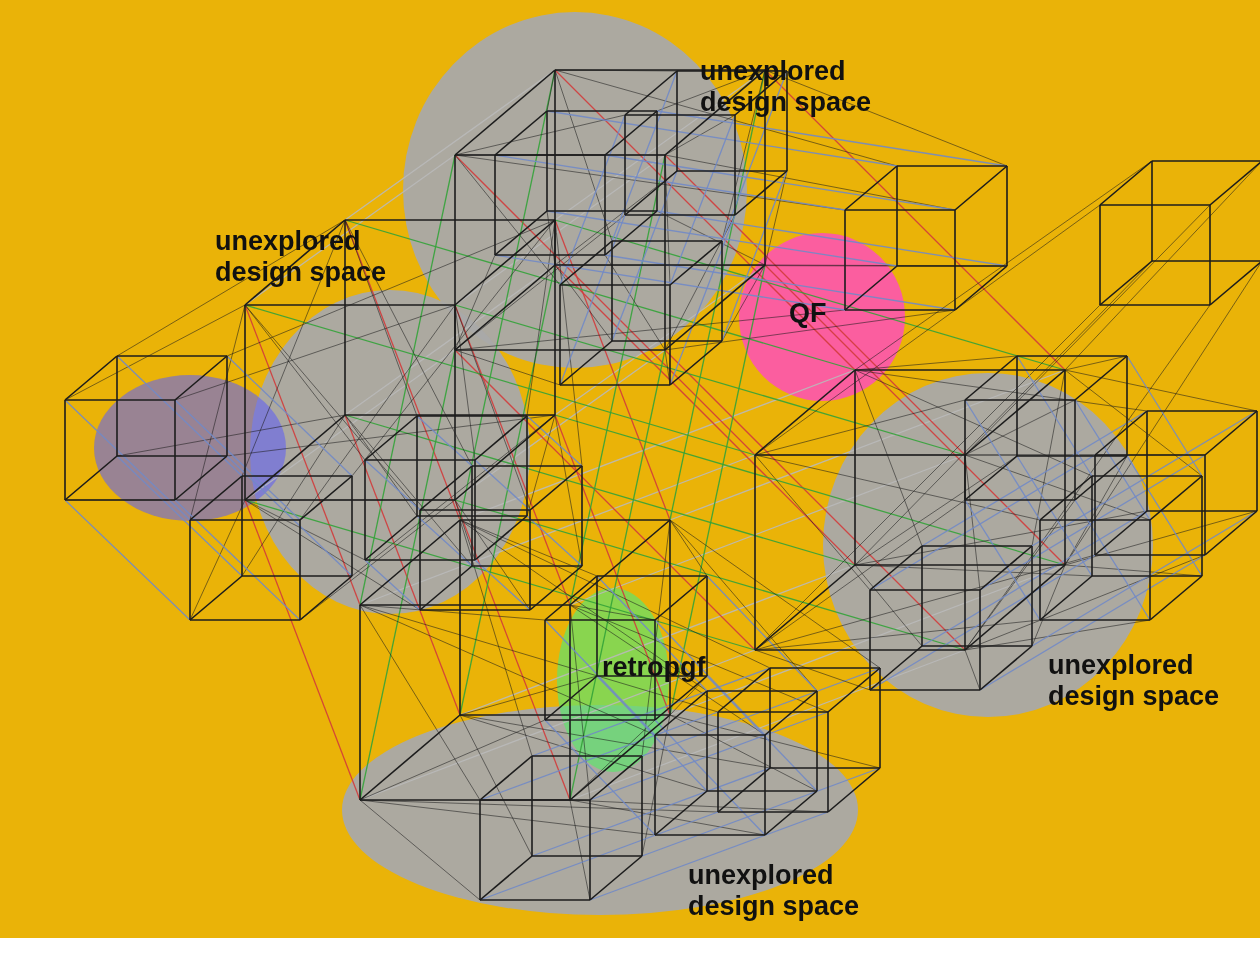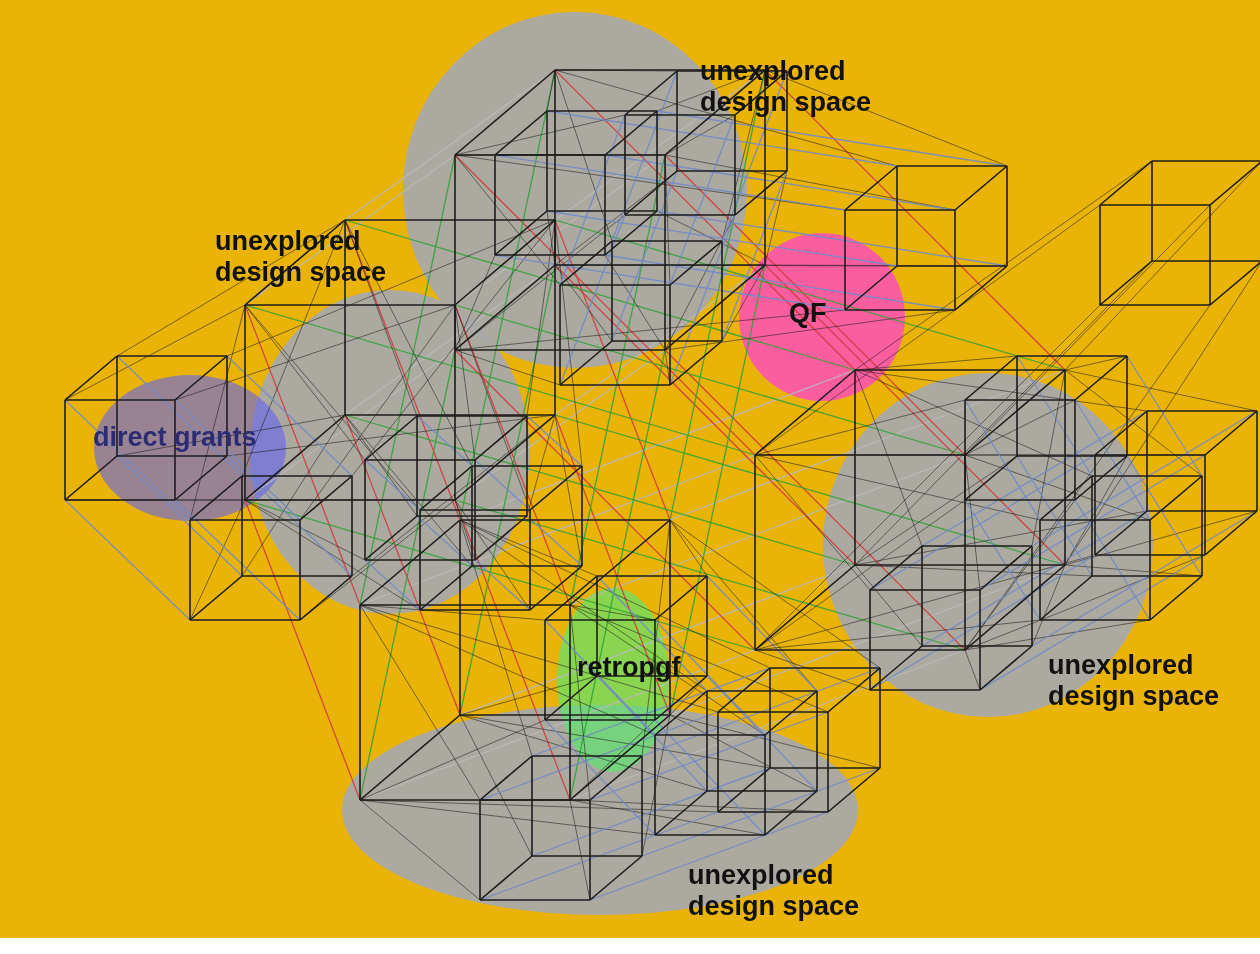--- a/index.html
+++ b/index.html
@@ -588,25 +588,22 @@
   <div class="label" style="left:1048px;top:650px;">
     <span>unexplored</span>
     <span>design space</span>
   </div>
 
   <div class="label" style="left:688px;top:860px;">
     <span>unexplored</span>
     <span>design space</span>
   </div>
 
-  <div class="label" style="left: 93px; top: 422px; color: rgb(44, 44, 116);">
-    <span>direct grants</span>
-  </div>
 
   <div class="label" style="left:789px;top:298px;">
     <span>QF</span>
   </div>
 
-  <div class="label" style="left:577px;top:652px;">
+  <div class="label" style="left:602px;top:652px;">
     <span>retropgf</span>
   </div>
 
 </div>
 
 </body></html>

